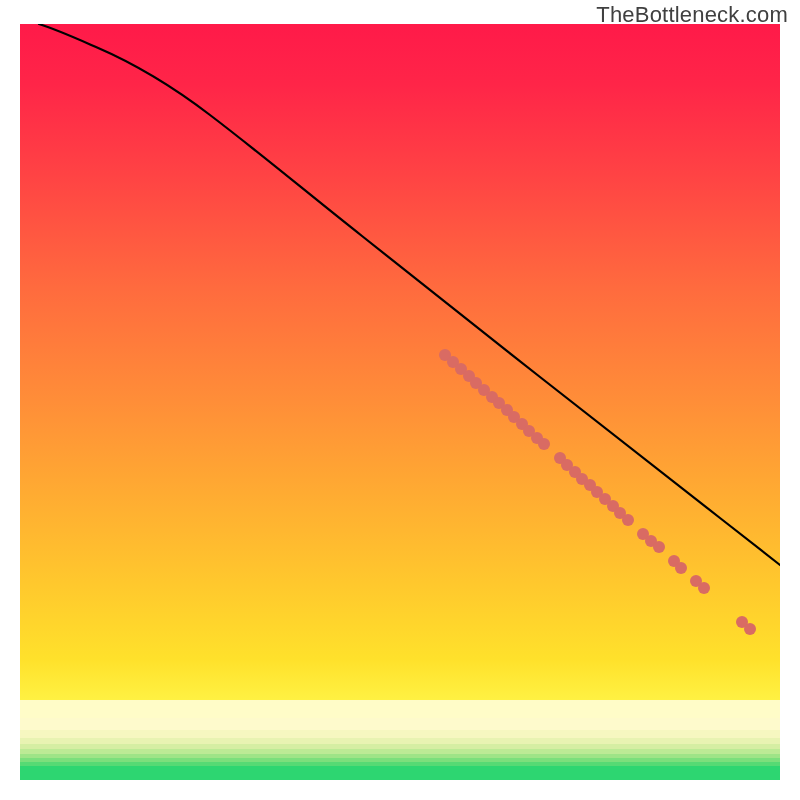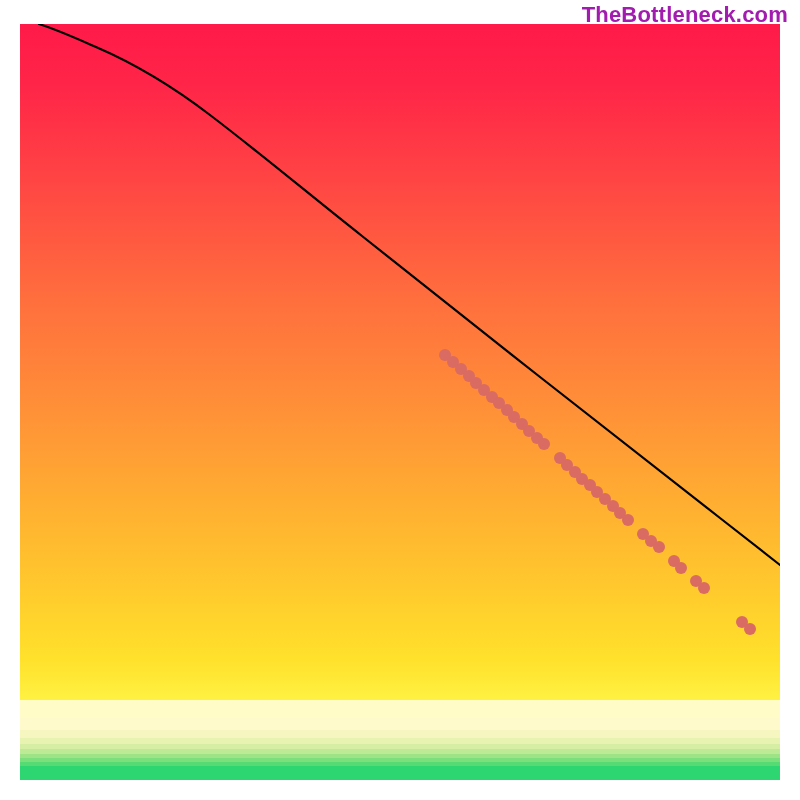--- a/index.html
+++ b/index.html
@@ -13,23 +13,23 @@
   }
   .stage {
     position: relative;
     width: 800px;
     height: 800px;
   }
   .watermark {
     position: absolute;
     top: 2px;
     right: 12px;
-    color: #a21caf;
+    color: #404040;
     font-size: 22px;
-    font-weight: 700;
+    font-weight: 400;
     letter-spacing: 0.2px;
     z-index: 50;
     user-select: none;
   }
   svg {
     position:absolute;
     top:0; left:0;
     display:block;
   }
 </style>

